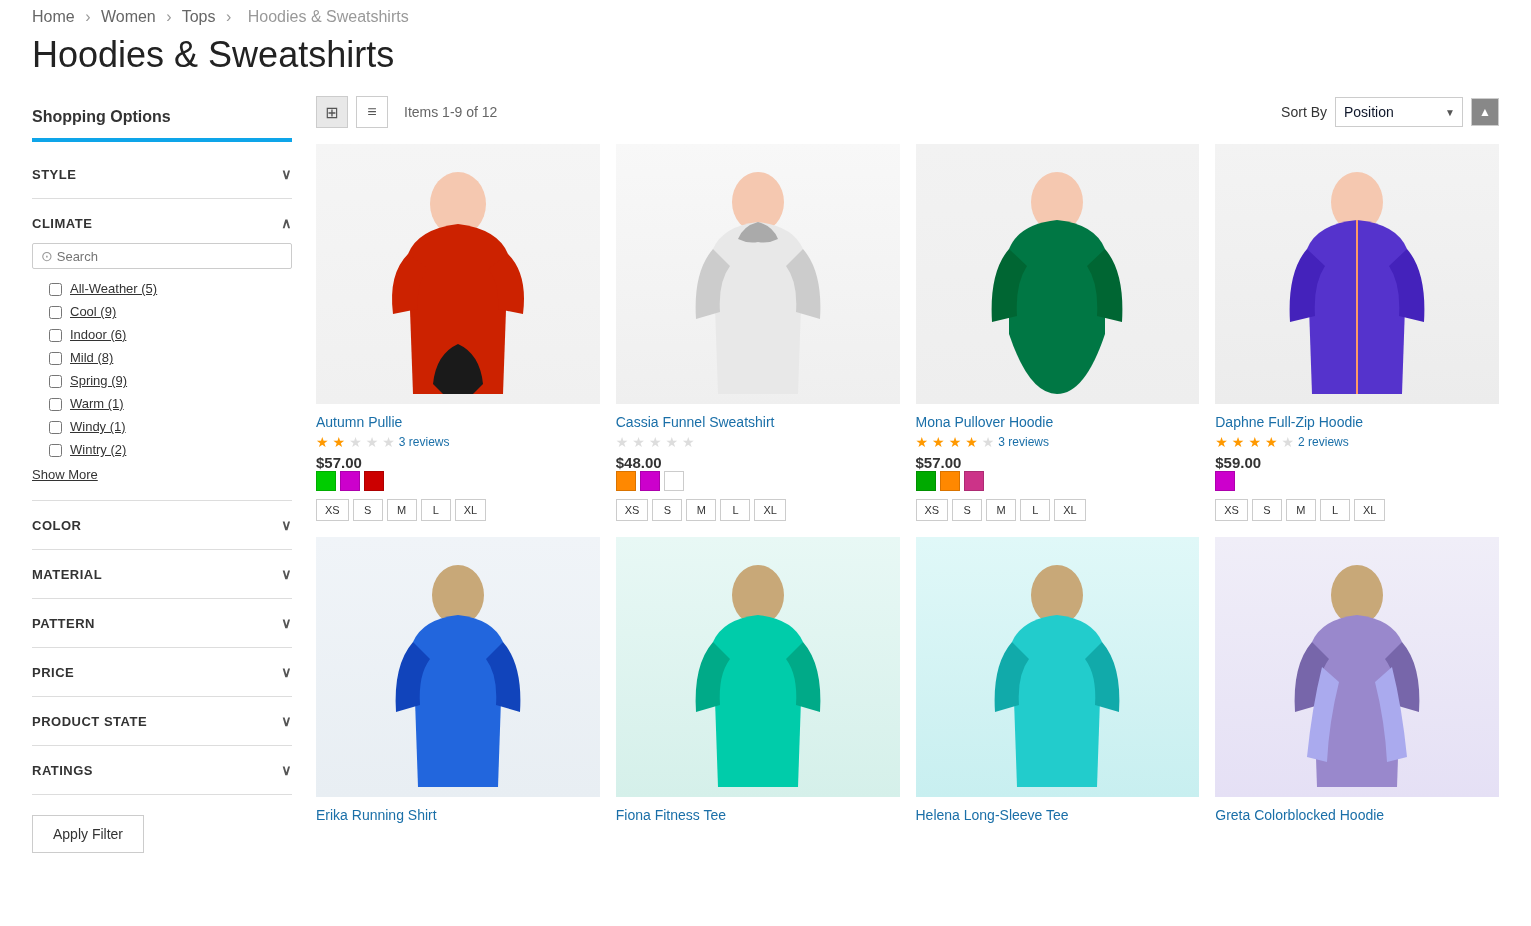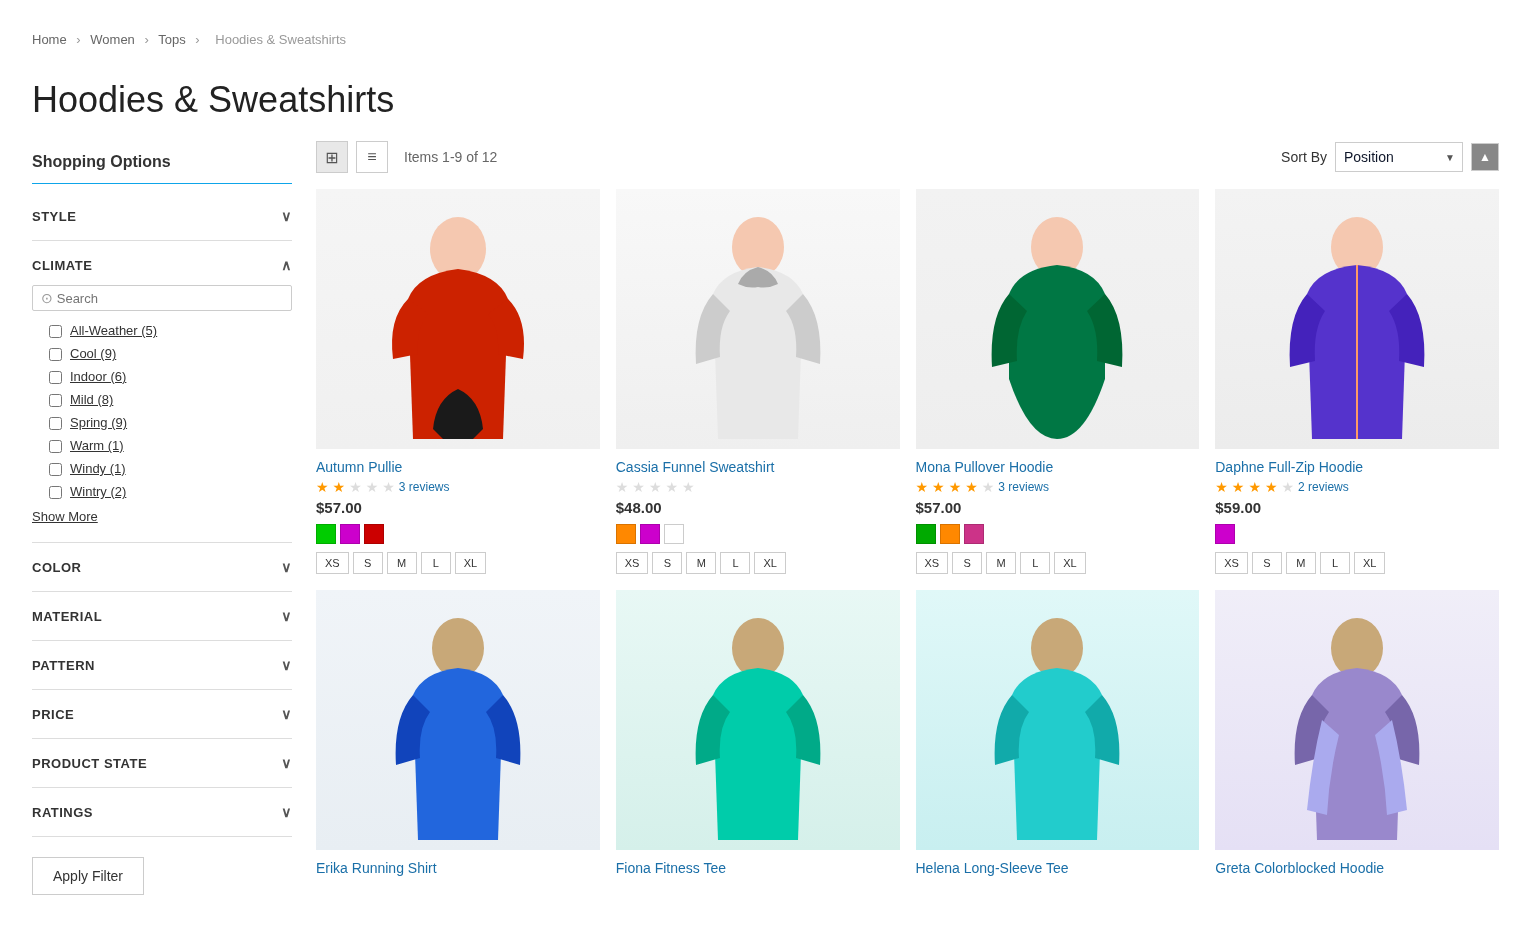--- a/index.html
+++ b/index.html
@@ -1,30 +1,30 @@
 <!DOCTYPE html>
 <html><head>
   <meta charset="utf-8">
   <style>
     * { box-sizing: border-box; margin: 0; padding: 0; }
     body { font-family: Arial, sans-serif; background: #fff; color: #333; font-size: 14px; }
     
-    .breadcrumb { padding: 32px 32px; font-size: 13px; color: #666; }
+    .breadcrumb { padding: 8px 32px; font-size: 16px; color: #666; }
     .breadcrumb a { color: #666; text-decoration: none; }
     .breadcrumb span { margin: 0 6px; color: #999; }
     .breadcrumb .current { color: #999; }
     
     .page-title { padding: 0 32px 20px; font-size: 36px; font-weight: 300; color: #222; }
     
     .main-layout { display: flex; padding: 0 32px; gap: 24px; }
     
     
     .sidebar { width: 260px; flex-shrink: 0; }
     
-    .sidebar-heading { font-size: 16px; font-weight: bold; color: #333; padding: 12px 0; border-bottom: 1px solid #0ea5e9; margin-bottom: 8px; }
+    .sidebar-heading { font-size: 16px; font-weight: bold; color: #333; padding: 12px 0; border-bottom: 4px solid #0ea5e9; margin-bottom: 8px; }
     
     .filter-section { border-bottom: 1px solid #ddd; padding: 12px 0; }
     .filter-section-header { display: flex; justify-content: space-between; align-items: center; cursor: pointer; font-weight: bold; font-size: 13px; letter-spacing: 0.5px; color: #333; padding: 4px 0; }
     .filter-section-header .chevron { font-size: 14px; color: #555; }
     
     .climate-search { display: flex; align-items: center; border: 1px solid #ccc; border-radius: 2px; padding: 4px 8px; margin: 8px 0; }
     .climate-search input { border: none; outline: none; font-size: 13px; width: 100%; color: #999; }
     .climate-search .search-icon { color: #999; margin-right: 4px; font-size: 14px; }
     
     .filter-option { display: flex; align-items: flex-end; padding: 4px 17px; font-size: 13px; color: #333; cursor: pointer; text-decoration: underline; }
@@ -65,21 +65,21 @@
     .figure-lavender { background: linear-gradient(180deg, #f0eef8 0%, #e5e0f5 100%); }
     .figure-cyan { background: linear-gradient(180deg, #e0f8f8 0%, #c8eff0 100%); }
     
     .product-name { font-size: 14px; color: #1a6fa8; text-decoration: none; margin-bottom: 4px; display: block; font-weight: normal; }
     
     .stars { display: flex; align-items: center; gap: 4px; margin-bottom: 4px; }
     .star { color: #f90; font-size: 14px; }
     .star.empty { color: #ddd; }
     .review-link { font-size: 12px; color: #1a6fa8; text-decoration: none; }
     
-    .product-price { font-size: 15px; font-weight: bold; color: #333; margin-bottom: 8px; }
+    .product-price { font-size: 15px; font-weight: bold; color: #333; }
     
     .color-swatches { display: flex; gap: 4px; margin-bottom: 8px; flex-wrap: wrap; }
     .swatch { width: 20px; height: 20px; border: 1px solid rgba(0,0,0,0.15); cursor: pointer; }
     .swatch.white { background: #fff; border: 1px solid #ccc; }
     
     .size-options { display: flex; gap: 4px; flex-wrap: wrap; }
     .size-btn { padding: 4px 8px; border: 1px solid #ccc; background: #fff; font-size: 11px; cursor: pointer; color: #333; min-width: 30px; text-align: center; }
   </style>
 </head>
 <body>

